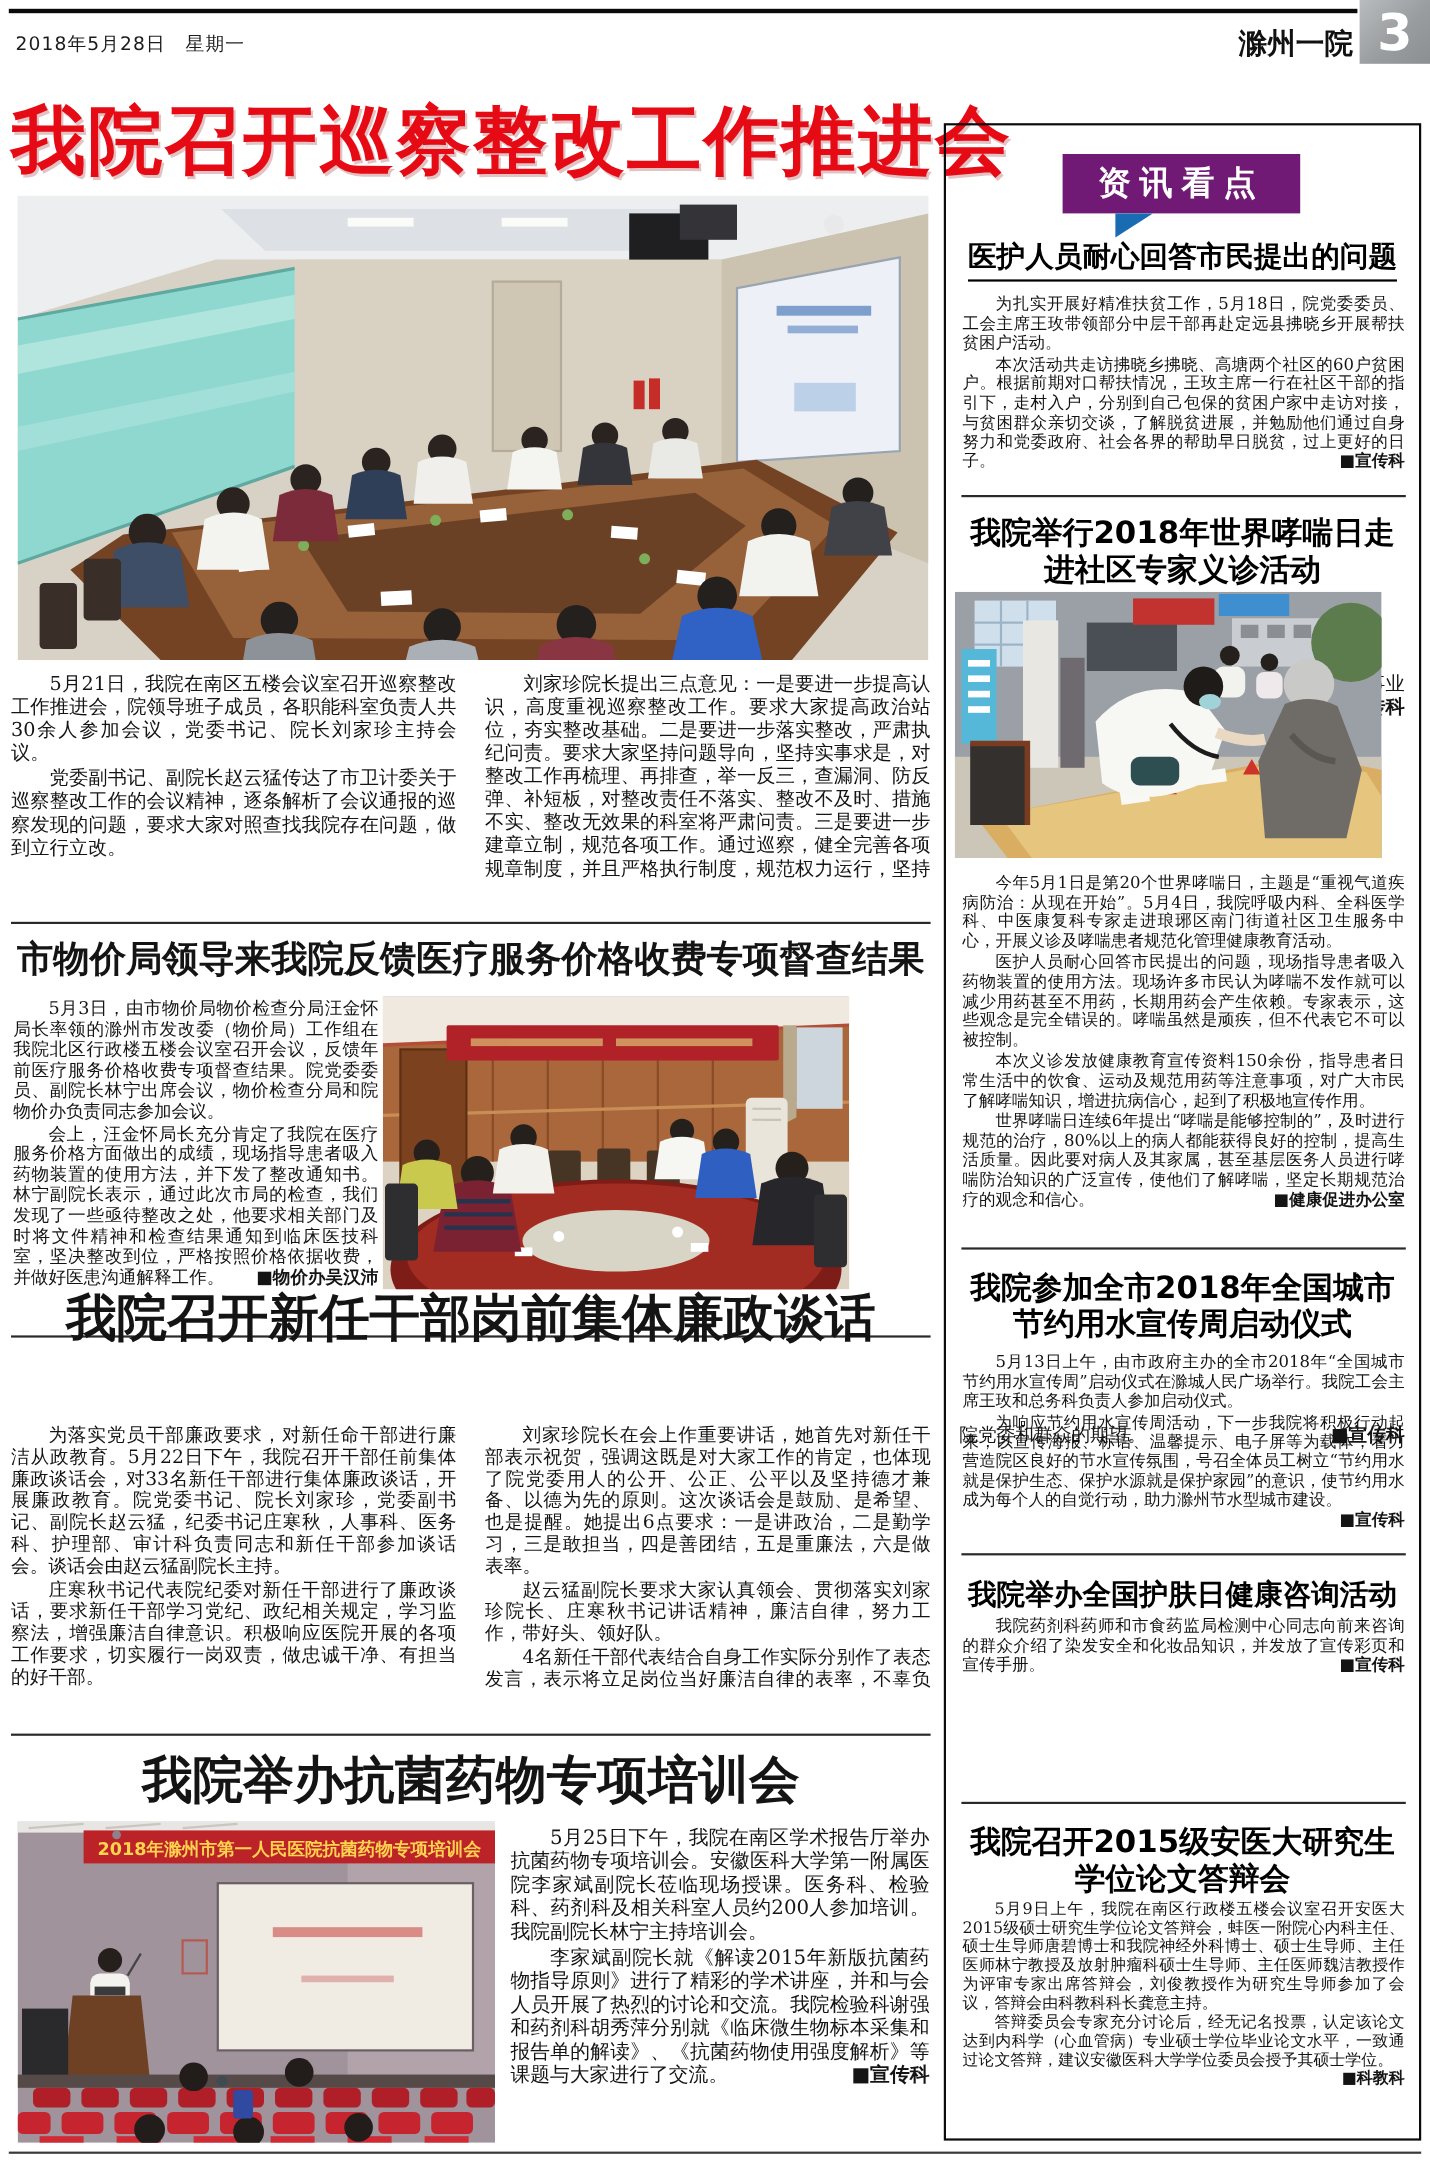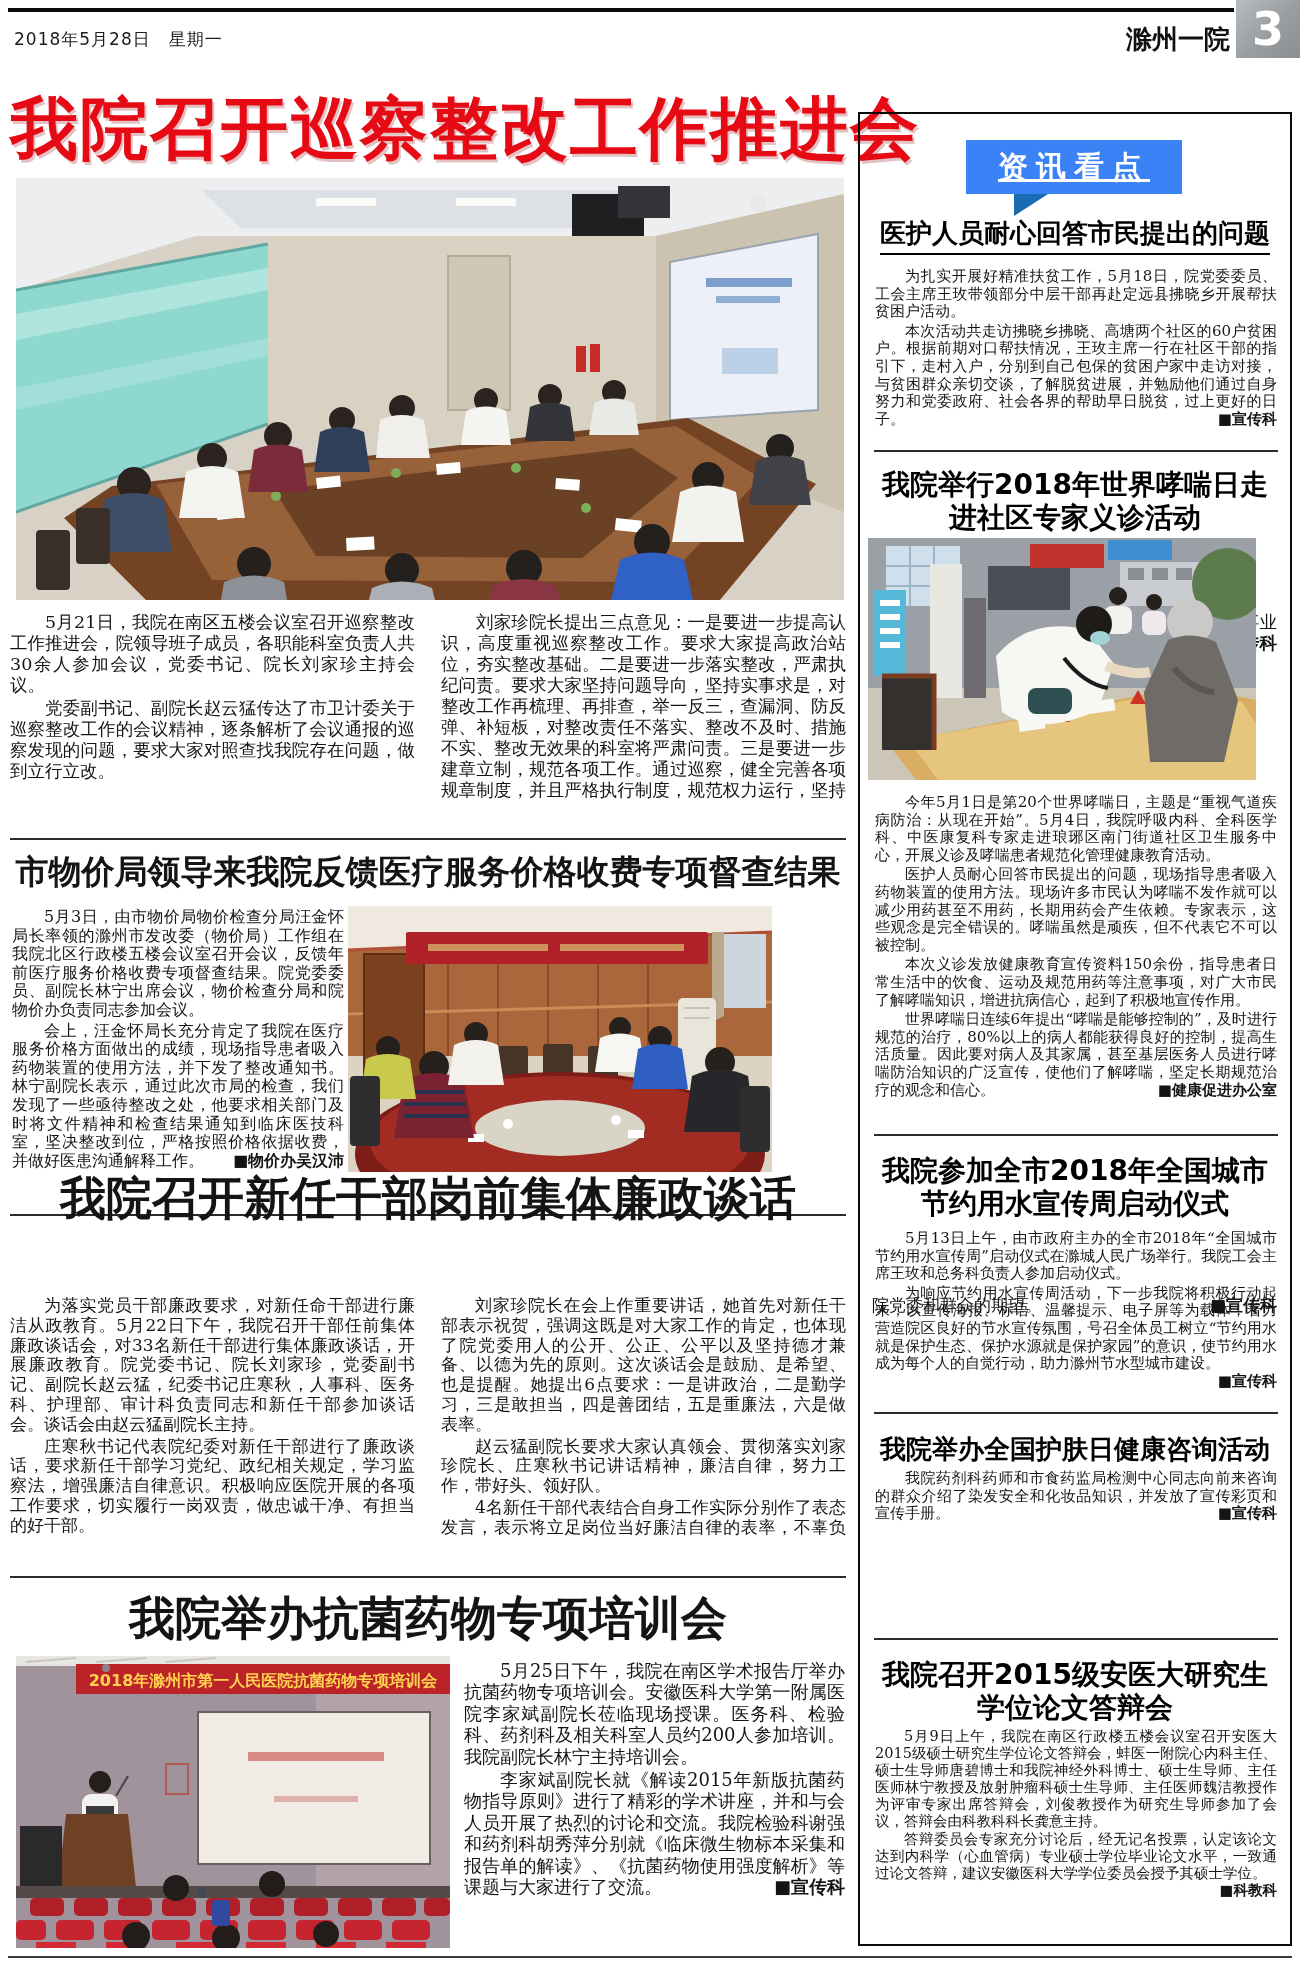--- a/index.html
+++ b/index.html
@@ -30,22 +30,22 @@
   #a3-head{left:10px;top:1168px;width:836px;text-align:center;font-size:46px;font-weight:900;white-space:nowrap;}
   #a3-text{left:10px;top:1296px;width:836px;height:254px;font-size:17px;line-height:19.8px;
            column-count:2;column-gap:26px;column-fill:auto;}
   #div3{left:10px;top:1576px;width:836px;}
   #a4-head{left:10px;top:1588px;width:836px;text-align:center;font-size:46px;font-weight:900;white-space:nowrap;}
   #photo3{left:16px;top:1656px;width:434px;height:292px;}
   #a4-text{left:464px;top:1660px;width:381px;height:300px;font-size:18px;line-height:21.4px;}
   
   #infobox{left:858px;top:112px;width:434px;height:1834px;border:2px solid #0b0b0b;box-sizing:border-box;}
   #infobox .rel{position:absolute;}
-  .bluebox{left:106px;top:26px;width:216px;height:54px;background:#3b82f6;color:#fff;text-align:center;
-           line-height:54px;font-size:30px;font-weight:900;letter-spacing:8px;text-decoration:underline;}
+  .bluebox{left:106px;top:26px;width:216px;height:54px;background:#701a75;color:#fff;text-align:center;
+           line-height:54px;font-size:30px;font-weight:900;letter-spacing:8px;}
   .bluebox-tail{position:absolute;left:48px;top:54px;width:0;height:0;
            border-top:22px solid #1a6cb2;border-right:34px solid transparent;}
   .rhead{left:12px;width:406px;text-align:center;font-weight:900;color:#000;
          font-family:"DejaVu Sans","Liberation Sans",sans-serif;}
   .rtext{left:15px;width:402px;font-size:15px;line-height:17.6px;}
   .rhr{left:14px;width:404px;border-top:2px solid #2a2a2a;height:0;}
   #r1h{top:102px;font-size:26px;}
   #r1h span{border-bottom:2.5px solid #000;padding-bottom:5px;}
   #r1t{top:154px;}
   #hr1{top:336px;}

